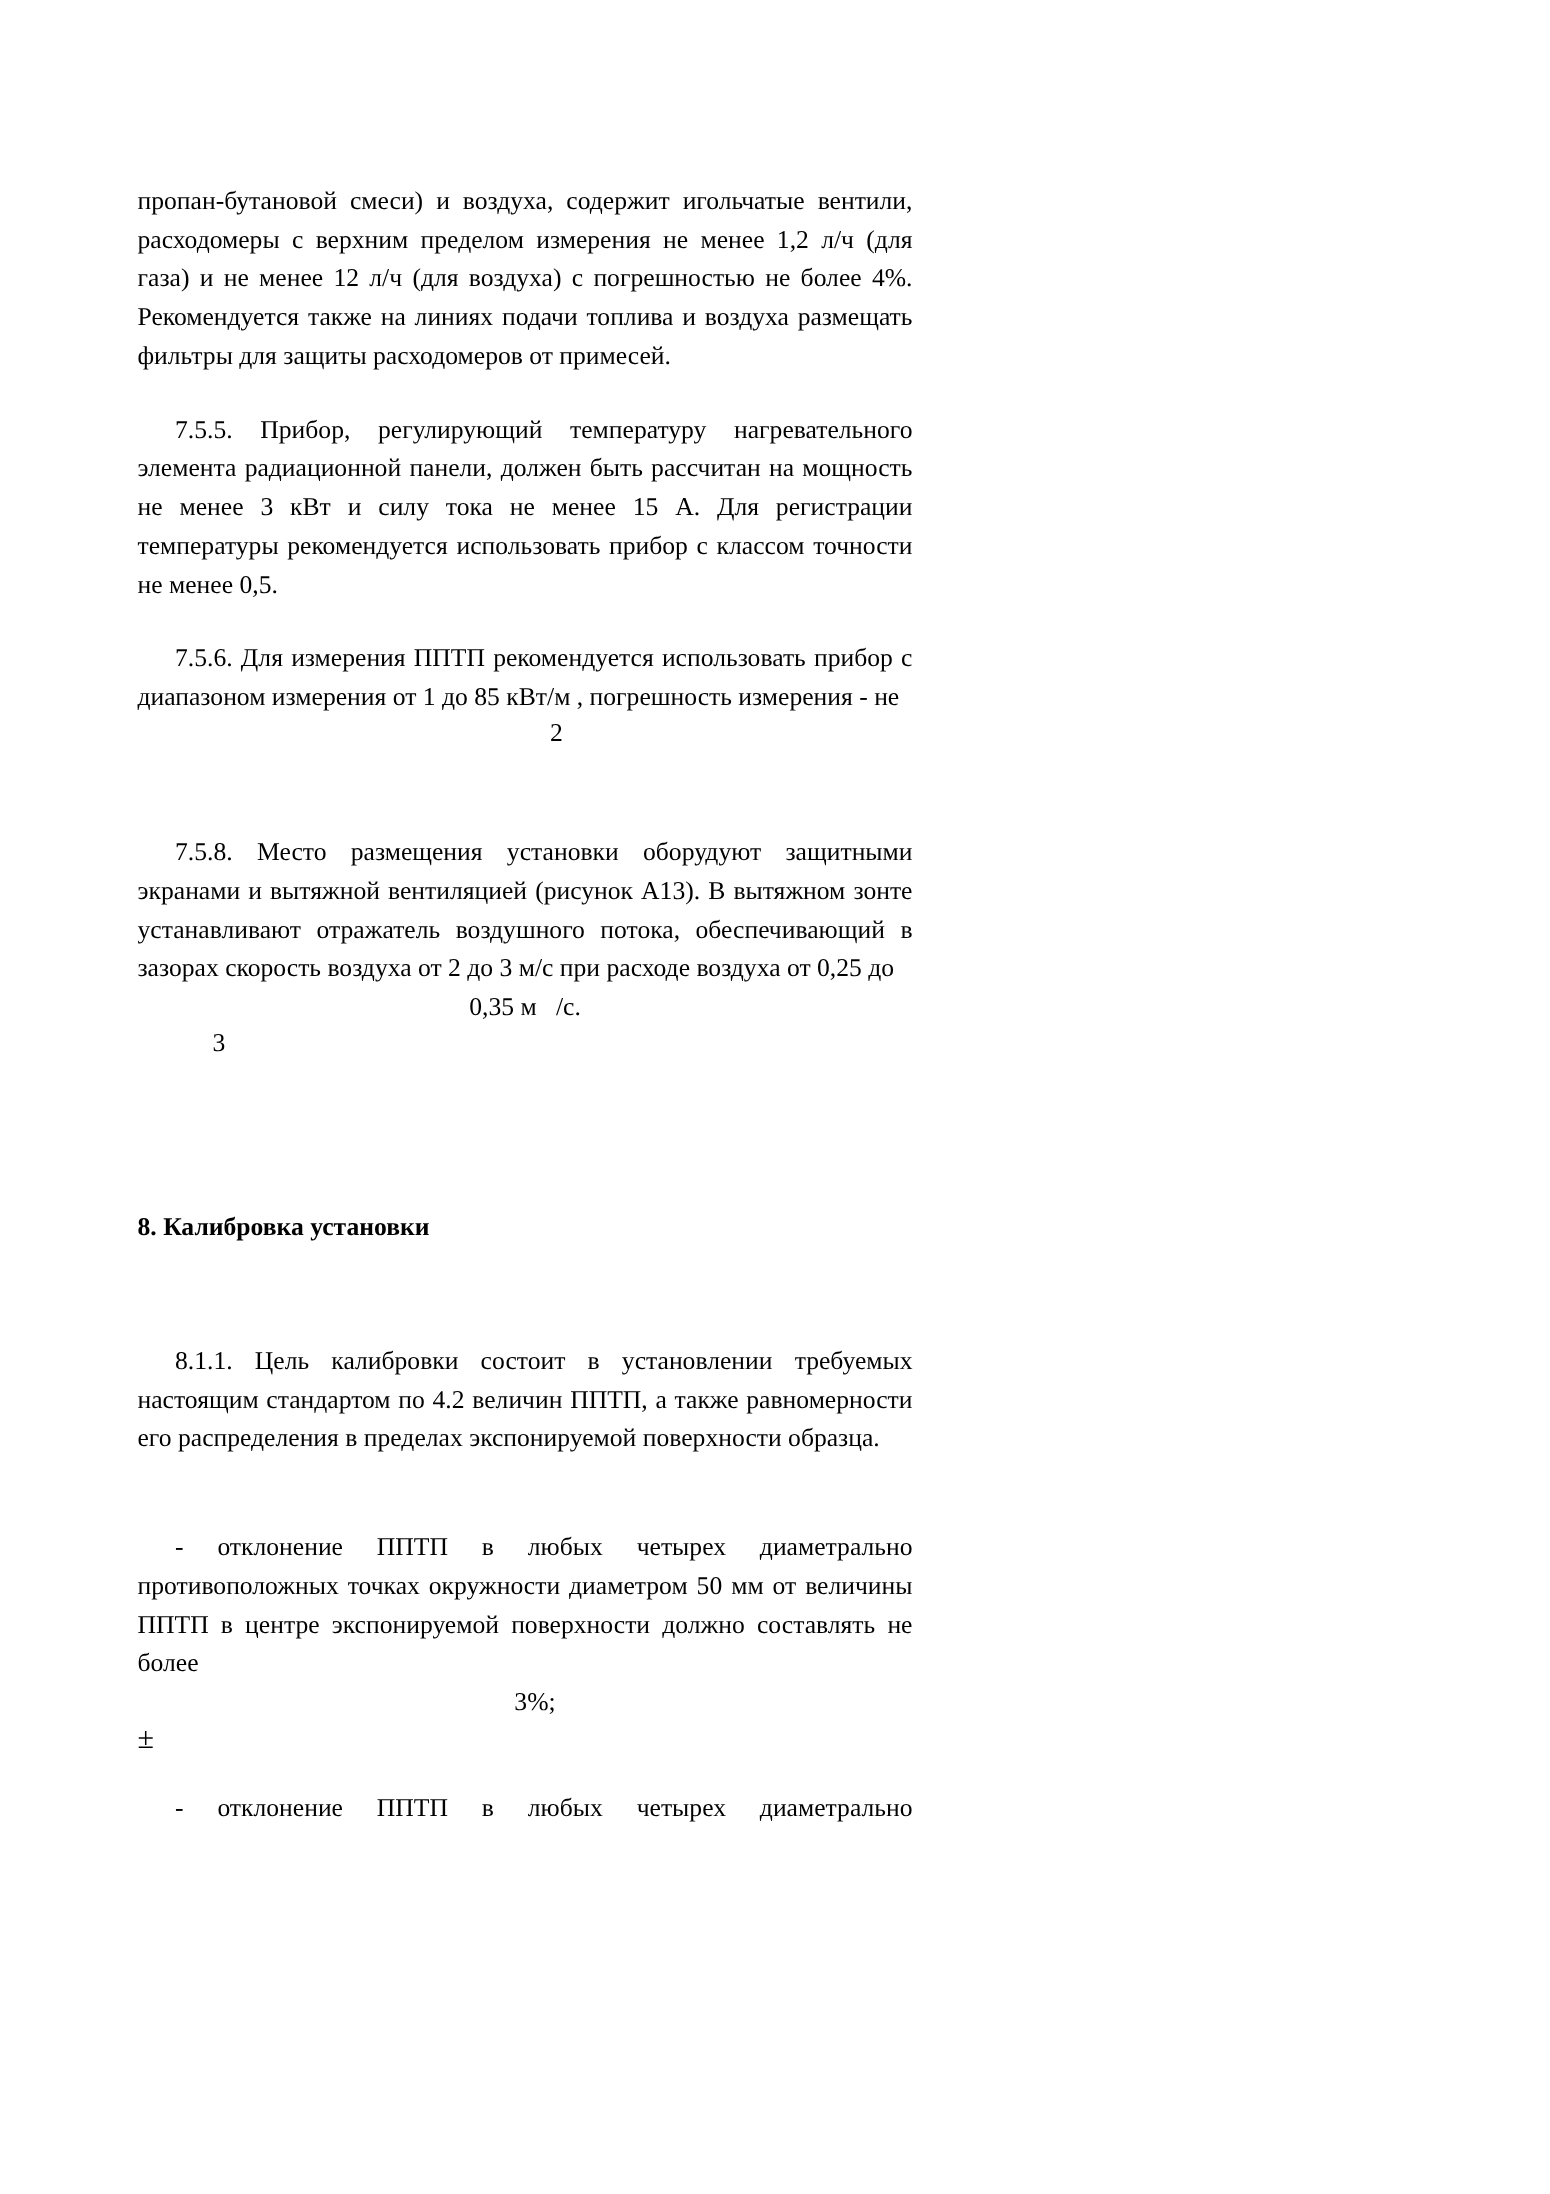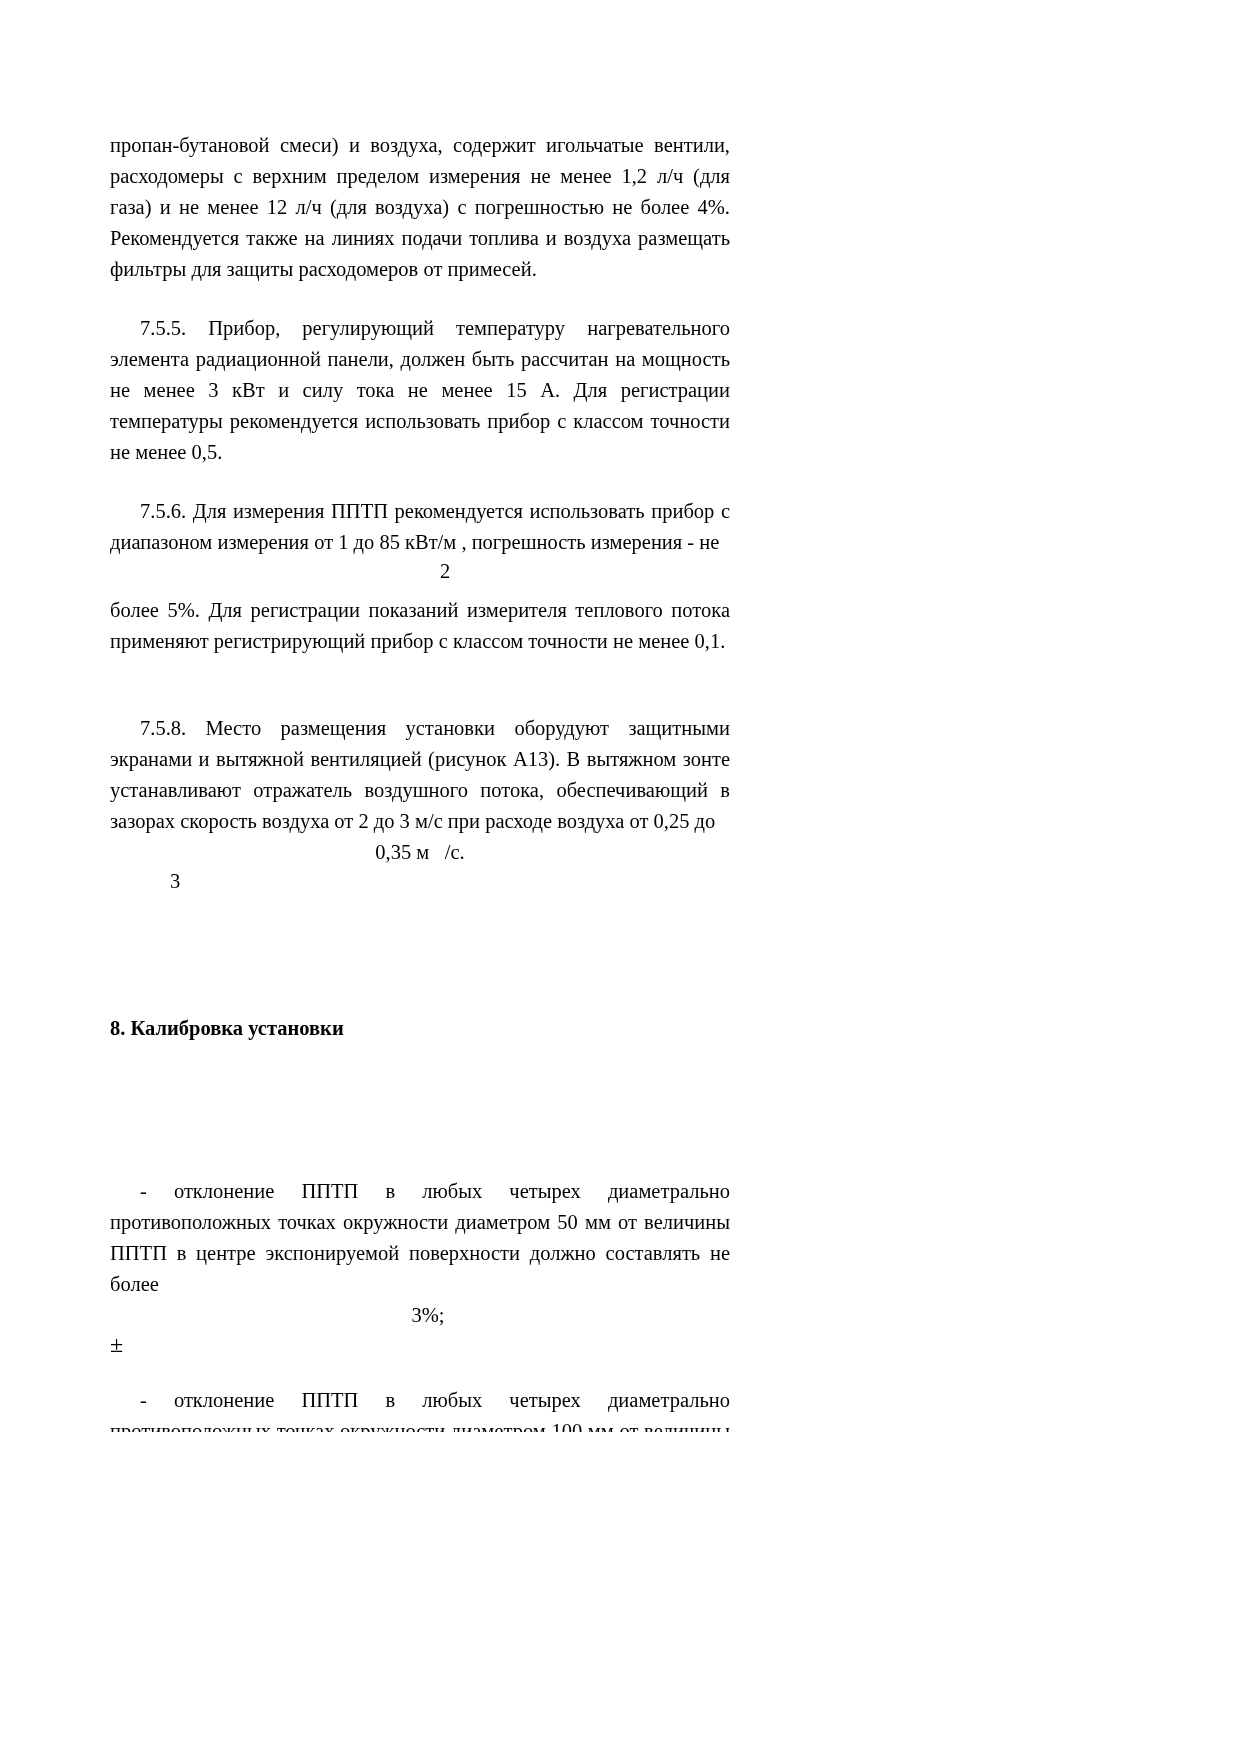--- a/index.html
+++ b/index.html
@@ -8,21 +8,21 @@
     background: #ffffff;
   }
   body {
     font-family: "Liberation Serif", "DejaVu Serif", serif;
     color: #000000;
   }
   .page {
     position: relative;
     width: 1240px;
     height: 1432px;
-    margin: 0 auto;
+    margin: 16px auto;
     background: #ffffff;
     box-sizing: border-box;
     padding: 130px 88px 0 110px;
   }
   .content {
     width: 620px;
     margin: 0 auto 0 0;
   }
   p.para {
     margin: 0;
@@ -87,21 +87,20 @@
     <p class="para indent">7.5.5. Прибор, регулирующий температуру нагревательного элемента радиационной панели, должен быть рассчитан на мощность не менее 3 кВт и силу тока не менее 15 А. Для регистрации температуры рекомендуется использовать прибор с классом точности не менее 0,5.</p>
 
     <div class="gap-para"></div>
 
     <p class="para indent">7.5.6. Для измерения ППТП рекомендуется использовать прибор с диапазоном измерения от 1 до 85 кВт/м   , погрешность измерения - не</p>
 
     <p class="orphan-sup pos-2">2</p>
 
     <div class="gap-small"></div>
 
-    <p class="para">более 5%. Для регистрации показаний измерителя теплового потока применяют регистрирующий прибор с классом точности не менее 0,1.</p>
 
     <div class="gap-para"></div>
 
 
     <div class="gap-para"></div>
 
     <p class="para indent">7.5.8. Место размещения установки оборудуют защитными экранами и вытяжной вентиляцией (рисунок А13). В вытяжном зонте устанавливают отражатель воздушного потока, обеспечивающий в зазорах скорость воздуха от 2 до 3 м/с при расходе воздуха от 0,25 до</p>
 
     <p class="tail-line">0,35 м   /с.</p>
 
@@ -109,20 +108,21 @@
 
     <div class="gap-before-h2"></div>
 
     <h2 class="heading">8. Калибровка установки</h2>
 
     <div class="gap-between-h"></div>
 
 
     <div class="gap-after-h"></div>
 
+    <p class="para indent">8.1.1. Цель калибровки состоит в установлении требуемых настоящим стандартом по 4.2 величин ППТП, а также равномерности его распределения в пределах экспонируемой поверхности образца.</p>
 
     <div class="gap-para"></div>
 
 
     <div class="gap-para"></div>
 
     <p class="para indent">-     отклонение ППТП в любых четырех диаметрально противоположных точках окружности диаметром 50 мм от величины ППТП в центре экспонируемой поверхности должно составлять не более</p>
 
     <p class="tail-line ind-small">3%;</p>
 

